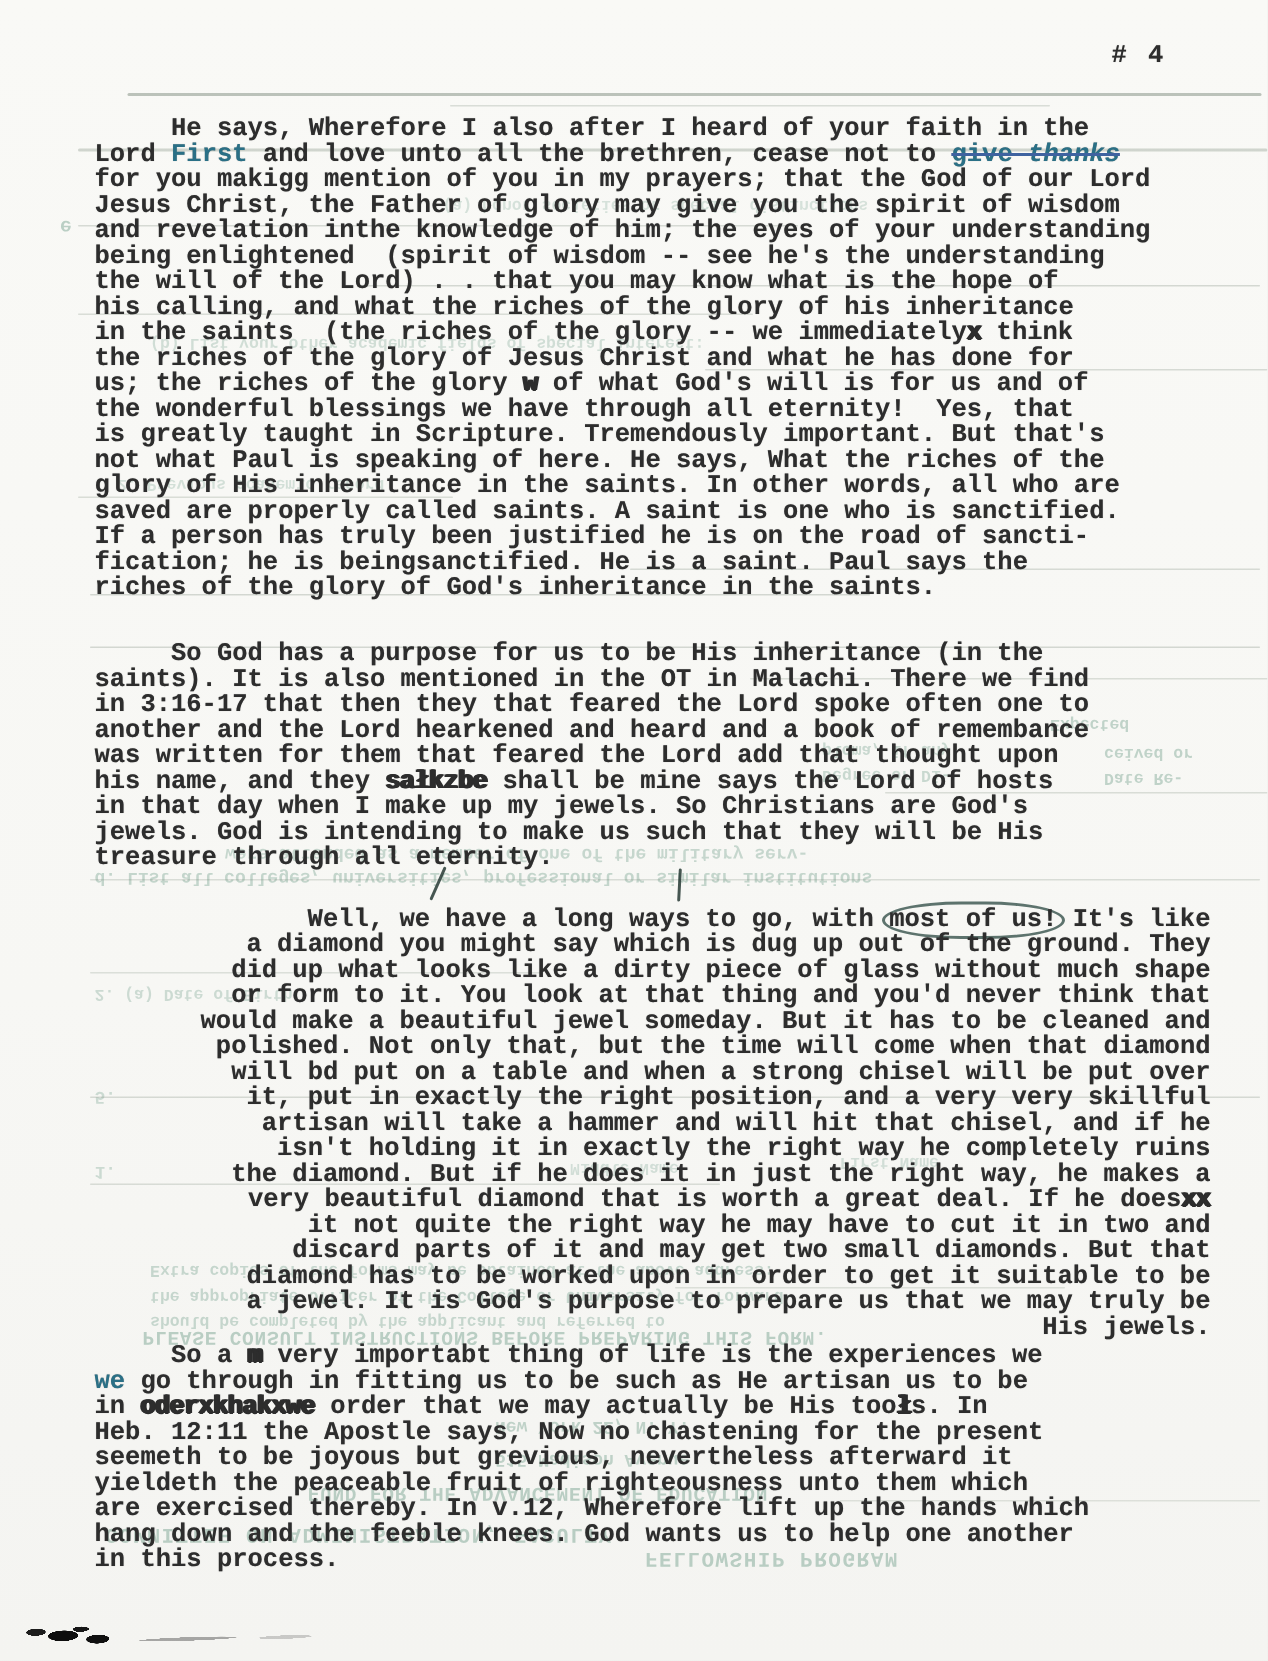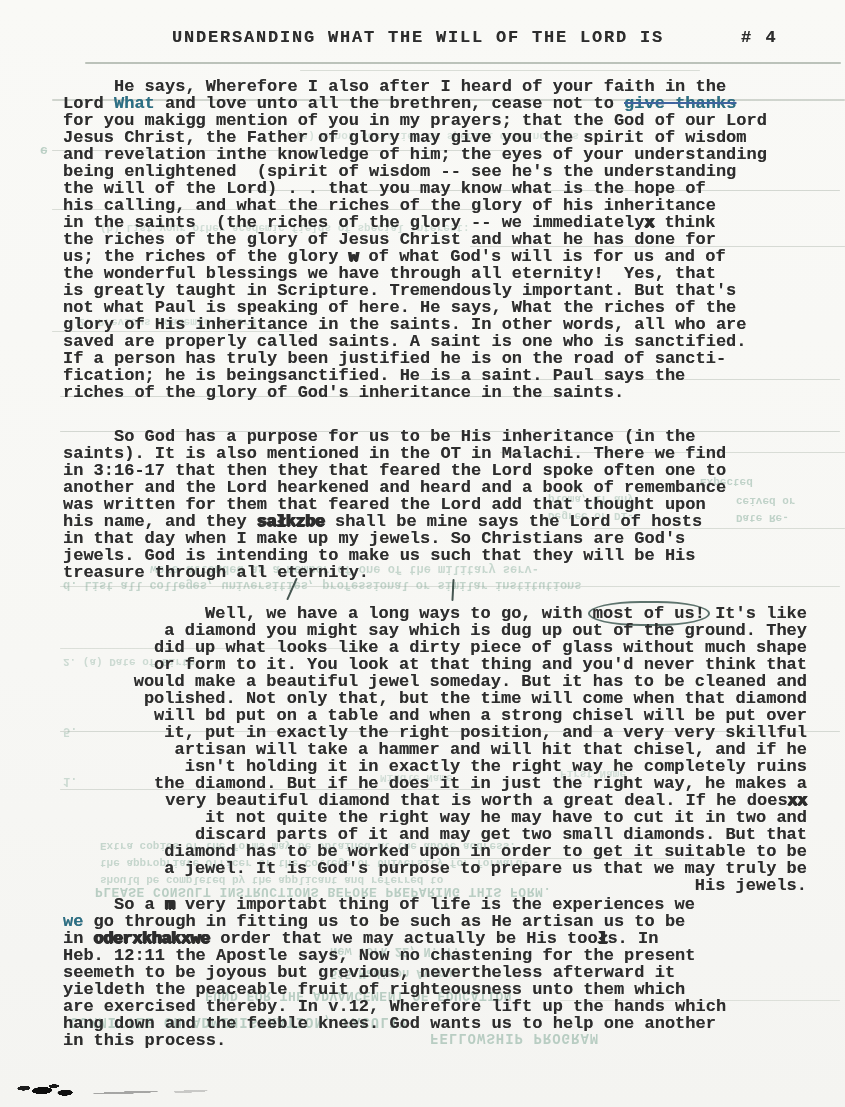--- a/index.html
+++ b/index.html
@@ -31,21 +31,21 @@
     position:absolute;left:63px;top:78px;width:744px;
     font-size:17px;line-height:17px;font-weight:700;
     color:#2d2d2d;text-shadow:0 0 .5px rgba(45,45,45,.5);
   }
   .para{white-space:pre-wrap;margin:0;}
   .para:nth-child(1){margin-bottom:27px;}
   .para:nth-child(2){margin-bottom:24px;}
   .para:nth-child(3){margin-bottom:2px;text-align:right;}
   .seg-teal{color:#2a7086;}
   .seg-tealstrike{color:#2a7086;text-decoration:line-through;text-decoration-color:#3f63a0;text-decoration-thickness:2px;}
-  .seg-tealstrikeital{color:#2a7086;text-decoration:line-through;text-decoration-color:#3f63a0;text-decoration-thickness:2px;text-align:right;}
+  .seg-tealstrikeital{color:#2a7086;font-style:italic;text-decoration:line-through;text-decoration-color:#3f63a0;text-decoration-thickness:2px;text-align:right;}
   .seg-xout{
     font-weight:700;letter-spacing:-.5px;
     text-shadow:.9px 0 0 currentColor,-.9px 0 0 currentColor,0 .5px 0 currentColor;
   }
   .seg-circled{
     border:2px solid rgba(27,58,51,.7);
     border-radius:50% / 58%;
     padding:1px 3px;margin:-2px -5px;
   }
   
@@ -72,21 +72,20 @@
       radial-gradient(ellipse 55px 2px at 115px 17px,rgba(70,70,70,.45) 58%,transparent 60%),
       radial-gradient(ellipse 30px 2px at 180px 18px,rgba(100,100,100,.3) 58%,transparent 60%);
     transform:rotate(-2deg);
   }
 </style>
 </head>
 <body>
 
 <div class="page">
 
-  <div class="doc-title">UNDERSANDING WHAT THE WILL OF THE LORD IS</div>
   <div class="page-num"># 4</div>
 
   <div class="ghost-layer">
       <span class="ghost" style="left: 40px; top: 143px; font-size: 13px; opacity: 0.5;">e</span>
       <span class="ghost" style="left: 295px; top: 130px; font-size: 11px; opacity: 0.28;">(a) honor societies or special distinctions</span>
       <span class="ghost" style="left: 100px; top: 222px; font-size: 11px; opacity: 0.32;">(b) List your other academic fields of special interest:</span>
       <span class="ghost" style="left: 78px; top: 316px; font-size: 11px; opacity: 0.3;">2. Previous academic record</span>
       <span class="ghost" style="left: 700px; top: 476px; font-size: 11px; opacity: 0.45;">Expected</span>
       <span class="ghost" style="left: 548px; top: 493px; font-size: 11px; opacity: 0.38;">ploma, if any</span>
       <span class="ghost" style="left: 736px; top: 495px; font-size: 11px; opacity: 0.45;">ceived or</span>
@@ -126,21 +125,21 @@
       <div class="rule" style="left: 60px; top: 586px; width: 780px; height: 1px; opacity: 0.25;"></div>
       <div class="rule" style="left: 60px; top: 648px; width: 300px; height: 1px; opacity: 0.22;"></div>
       <div class="rule" style="left: 60px; top: 731px; width: 780px; height: 1px; opacity: 0.28;"></div>
       <div class="rule" style="left: 60px; top: 789px; width: 420px; height: 1px; opacity: 0.25;"></div>
       <div class="rule" style="left: 450px; top: 858px; width: 260px; height: 1px; opacity: 0.22;"></div>
       <div class="rule" style="left: 560px; top: 1000px; width: 280px; height: 1px; opacity: 0.2;"></div>
     </div>
 
   <div class="doc-body">
       <div class="para"><span>     He says, Wherefore I also after I heard of your faith in the
-Lord </span><span class="seg-teal">What</span><span> and love unto all the brethren, cease not to </span><span class="seg-tealstrike">give </span><span class="seg-tealstrikeital">thanks</span><span>
+Lord </span><span class="seg-teal">First</span><span> and love unto all the brethren, cease not to </span><span class="seg-tealstrike">give </span><span class="seg-tealstrikeital">thanks</span><span>
 for you makigg mention of you in my prayers; that the God of our Lord
 Jesus Christ, the Father of glory may give you the spirit of wisdom
 and revelation inthe knowledge of him; the eyes of your understanding
 being enlightened  (spirit of wisdom -- see he's the understanding
 the will of the Lord) . . that you may know what is the hope of
 his calling, and what the riches of the glory of his inheritance
 in the saints  (the riches of the glory -- we immediately</span><span class="seg-xout">x</span><span> think
 the riches of the glory of Jesus Christ and what he has done for
 us; the riches of the glory </span><span class="seg-xout">w</span><span> of what God's will is for us and of
 the wonderful blessings we have through all eternity!  Yes, that

